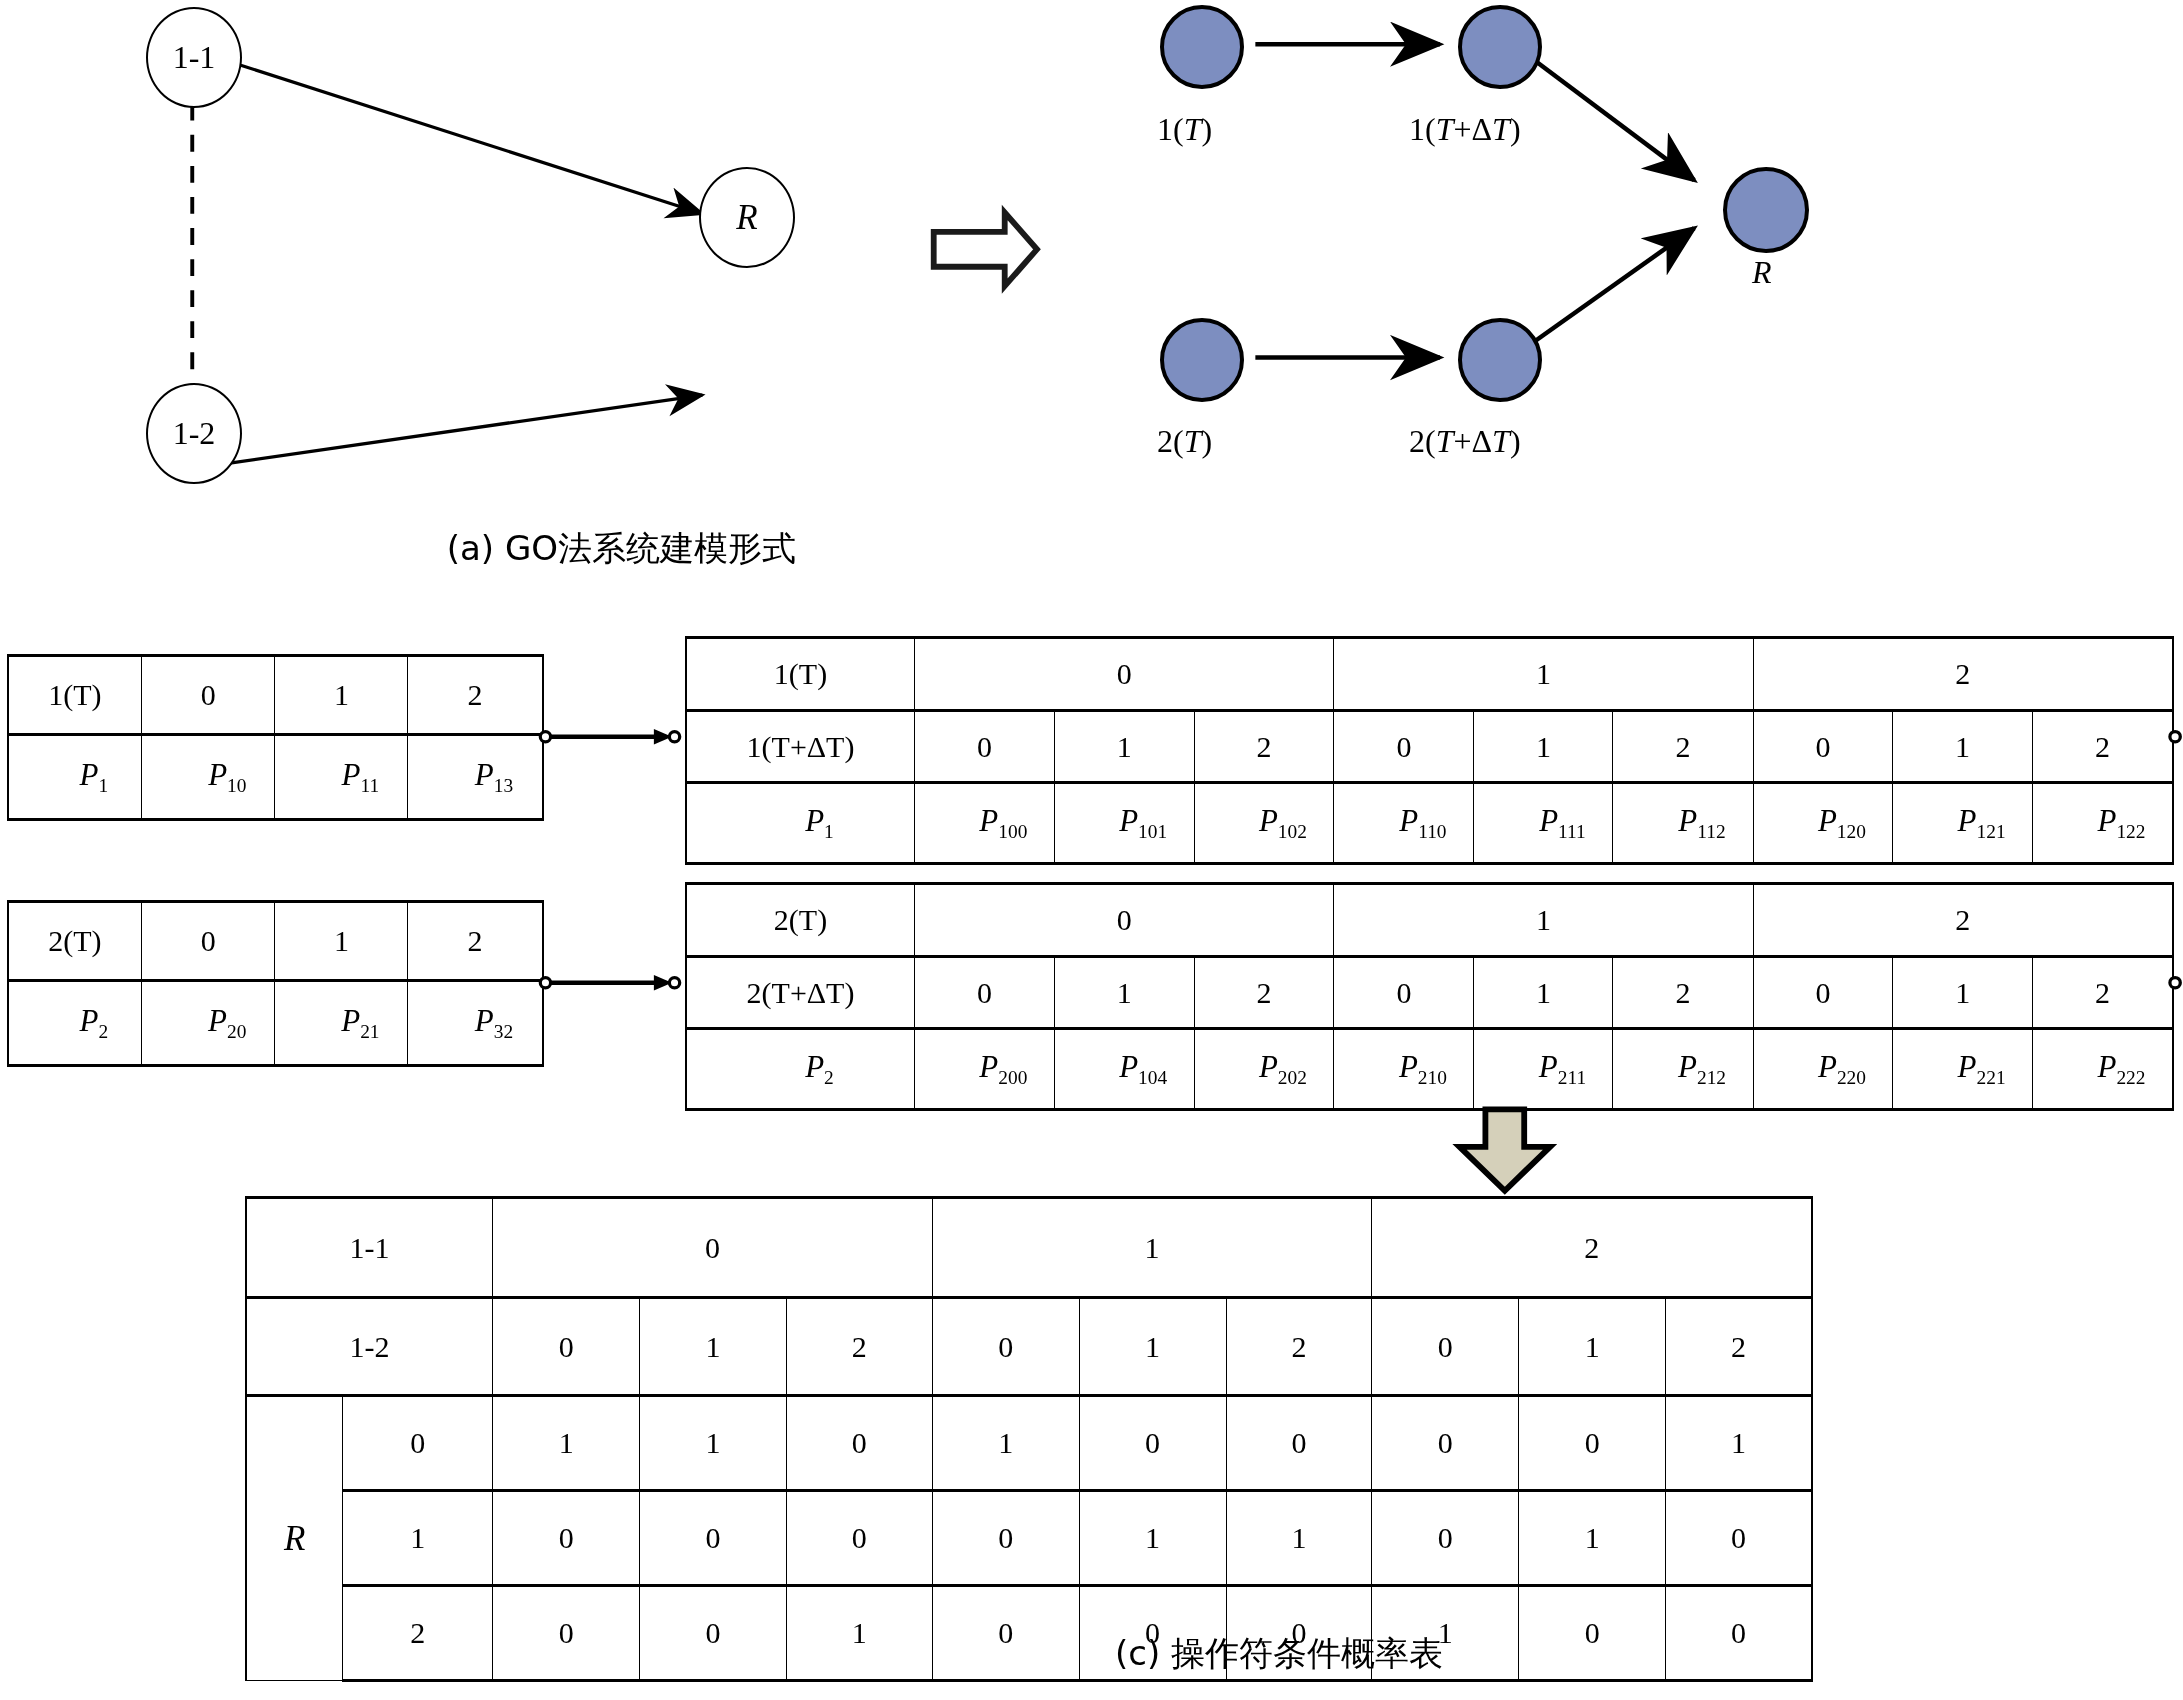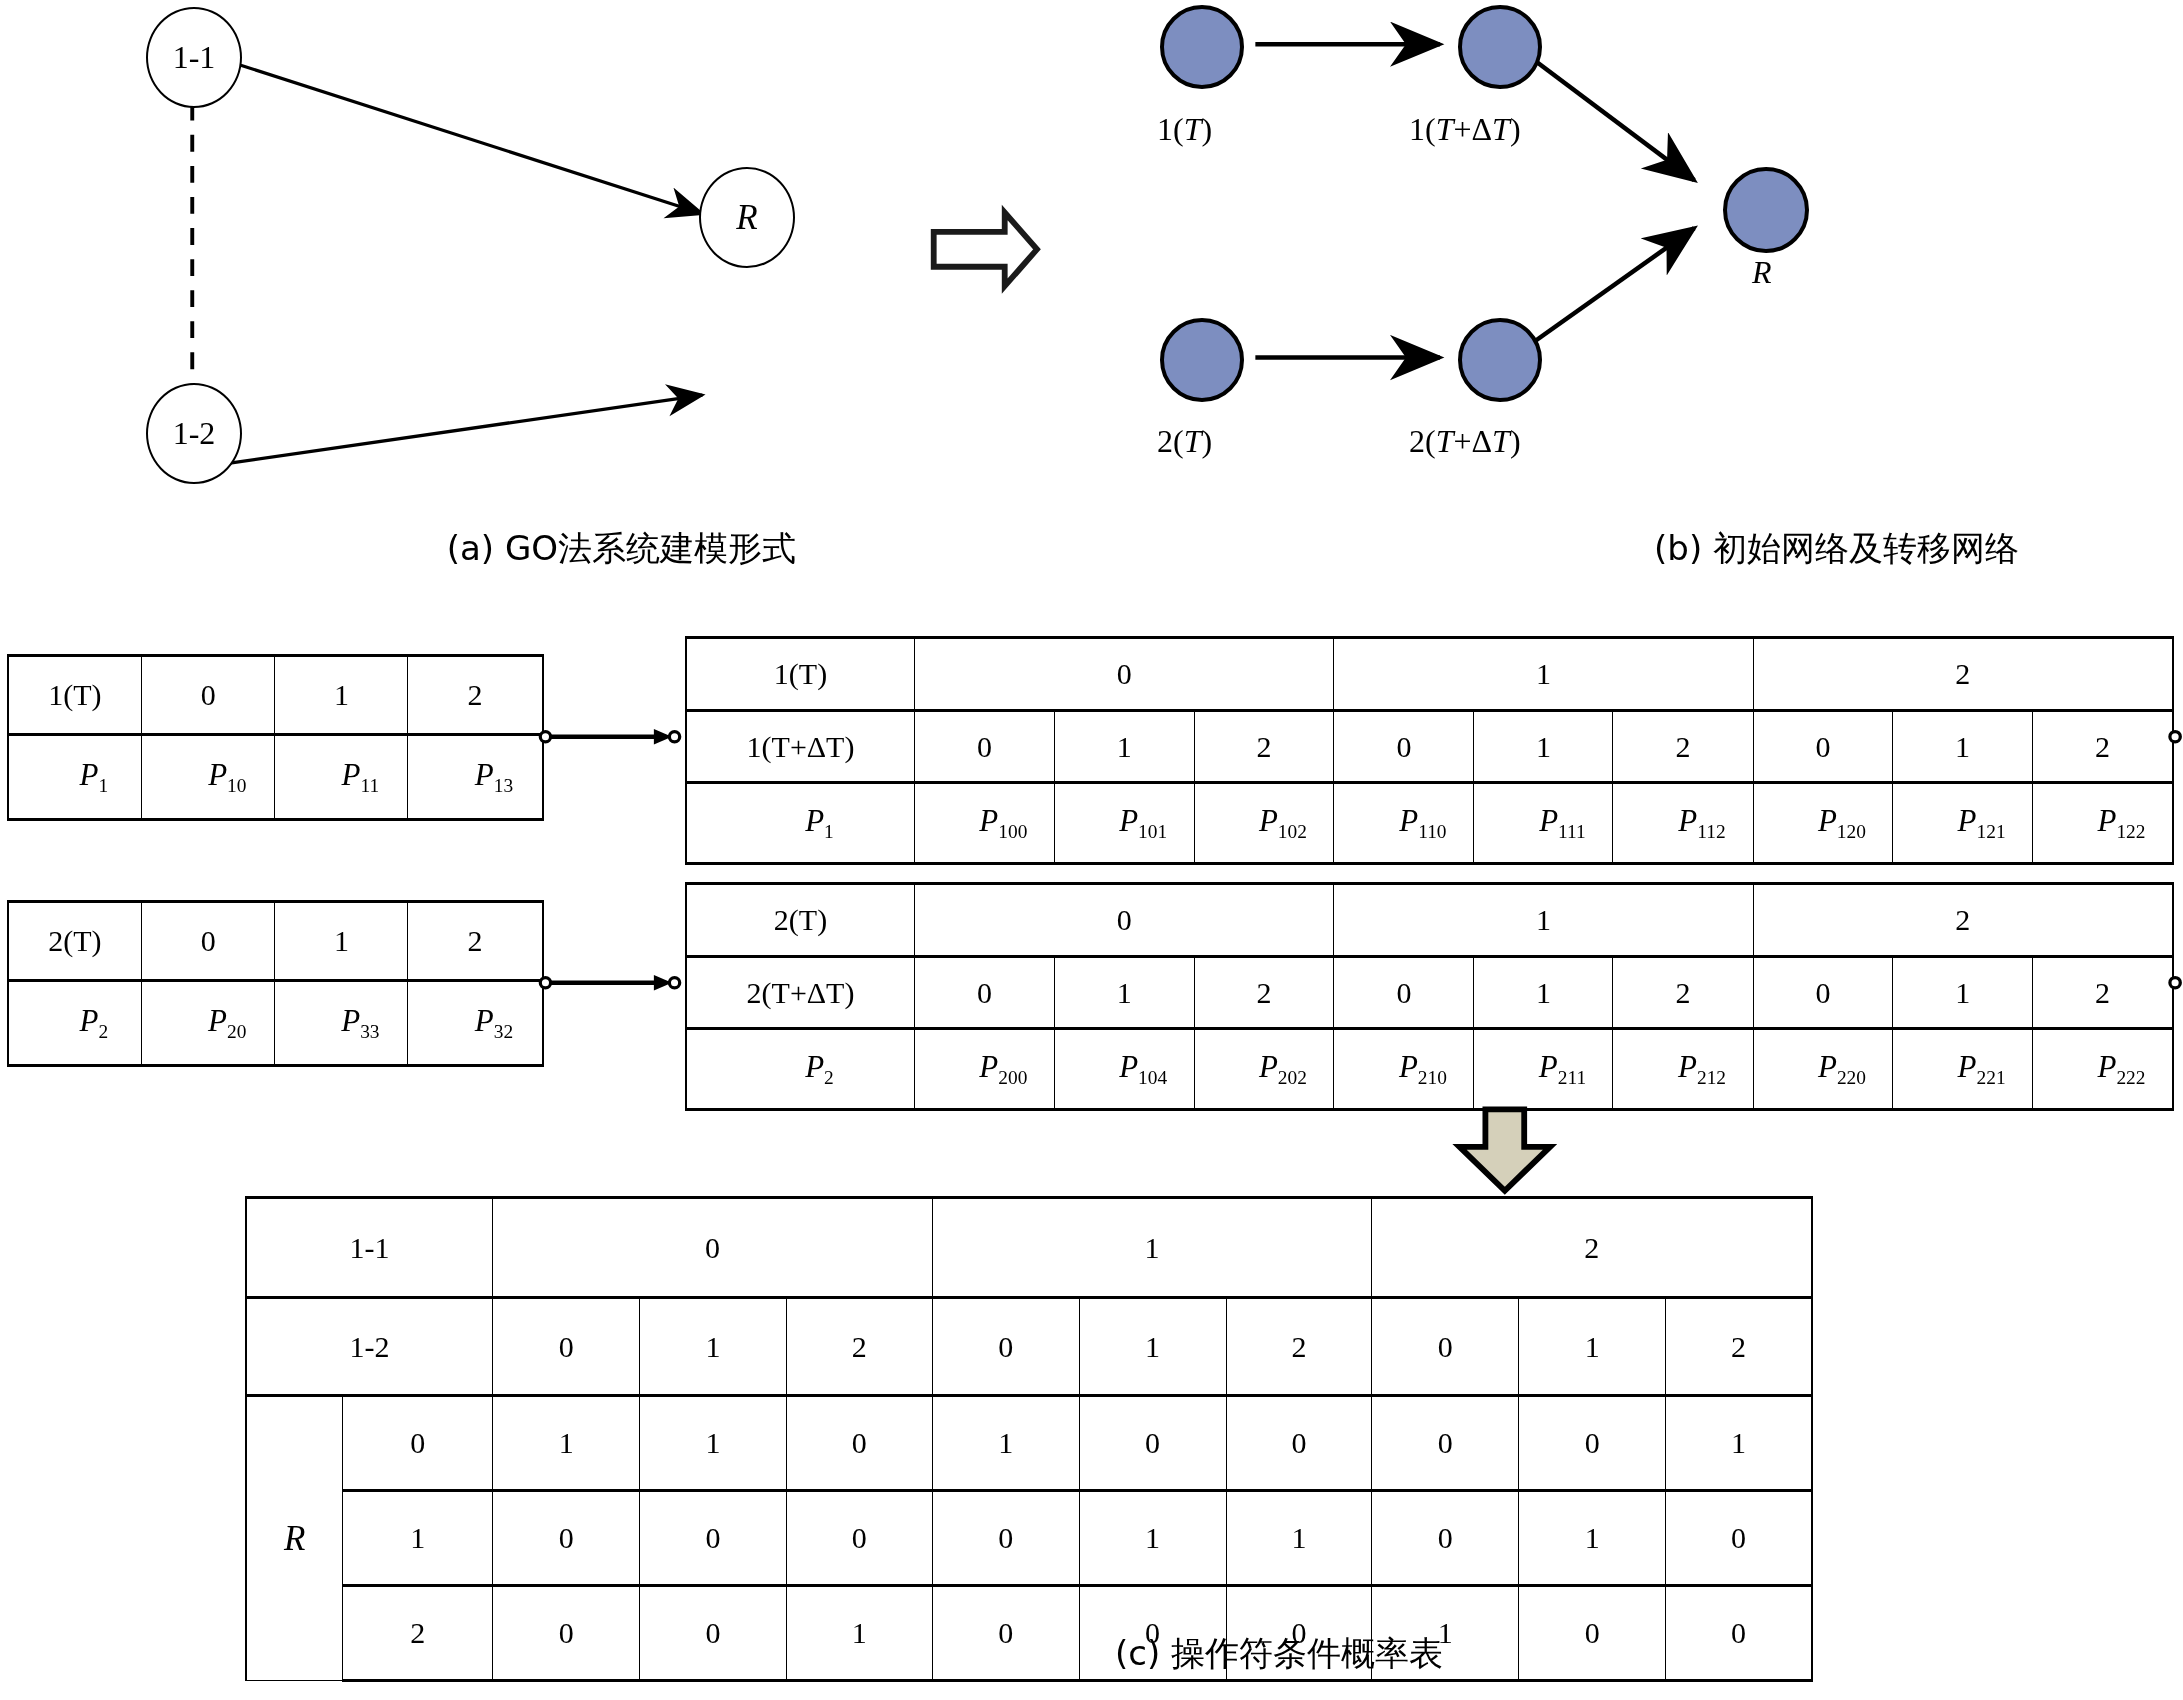--- a/index.html
+++ b/index.html
@@ -117,21 +117,20 @@
   </div>
 
   <div class="node-b" style="left:358px;top:318px;width:76px;height:76px;"></div>
   <div class="nlabel" style="left:309px;top:423px;">
     2(<i>T</i>+Δ<i>T</i>)
   </div>
 
   <div class="node-b" style="left:623px;top:167px;width:78px;height:78px;"></div>
   <div class="nlabel ital" style="left:652px;top:254px;">R</div>
 
-  <div class="caption" style="left:0;top:526px;width:919px;">(b) 初始网络及转移网络</div>
 </div>
 
 <table class="gotbl" style="left:6.5px;top:654px;width:537px;">
   <tbody>
       <tr>
     <td class="thick-top outer-l" style="width:135px;height:76px;">1(T)</td>
     <td class="thick-top" style="width:134px;">0</td>
     <td class="thick-top" style="width:134px;">1</td>
     <td class="thick-top outer-r" style="width:135px;">2</td>
   </tr>
@@ -206,21 +205,21 @@
     <td class="thick-top outer-l" style="width:135px;height:76px;">2(T)</td>
     <td class="thick-top" style="width:134px;">0</td>
     <td class="thick-top" style="width:134px;">1</td>
     <td class="thick-top outer-r" style="width:135px;">2</td>
   </tr>
   <tr>
     <td class="thick-top thick-bot outer-l" style="height:82px;">
       <span class="psym"><span>P</span><sub>2</sub></span>
     </td>
     <td class="thick-top thick-bot"><span class="psym"><span>P</span><sub>20</sub></span></td>
-    <td class="thick-top thick-bot"><span class="psym"><span>P</span><sub>33</sub></span></td>
+    <td class="thick-top thick-bot"><span class="psym"><span>P</span><sub>21</sub></span></td>
     <td class="thick-top thick-bot outer-r"><span class="psym"><span>P</span><sub>32</sub></span></td>
   </tr>
 </tbody>
   </table>
 
 <svg width="142" height="26" style="left:539px;top:971px;" viewBox="0 0 220 40">
   <line x1="14" y1="18" x2="188" y2="18" stroke="#000" stroke-width="7"></line>
   <polygon points="178,6 206,18 178,30" fill="#000"></polygon>
   <circle cx="10" cy="18" r="8" fill="#fff" stroke="#000" stroke-width="5"></circle>
   <circle cx="210" cy="18" r="8" fill="#fff" stroke="#000" stroke-width="5"></circle>

